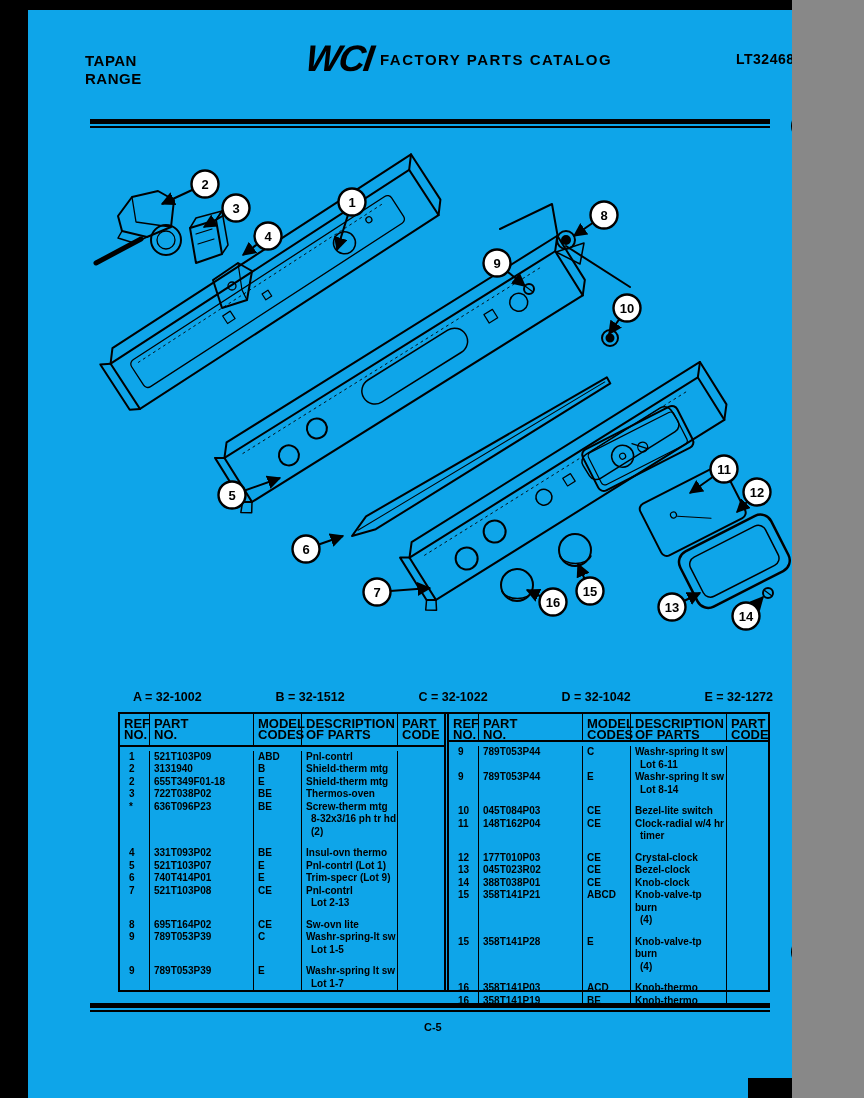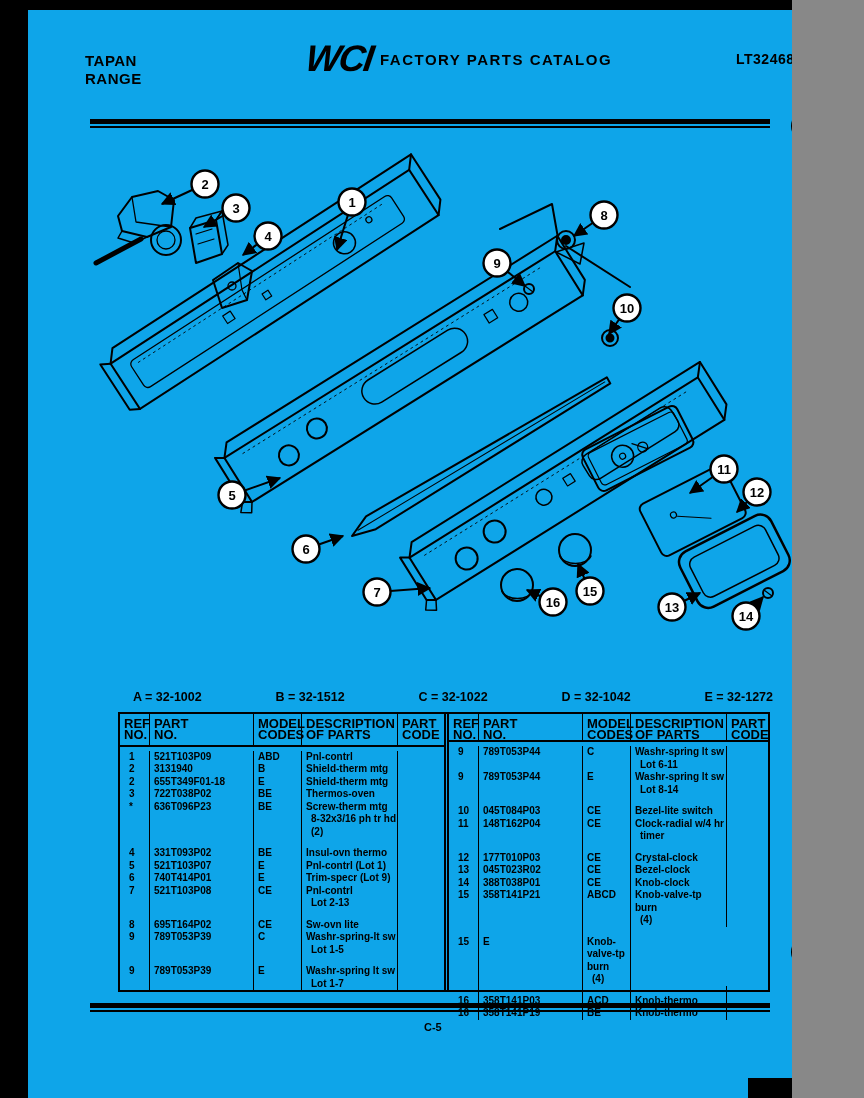--- a/index.html
+++ b/index.html
@@ -510,20 +510,21 @@
             <div class="cell part">358T141P21</div>
             <div class="cell model">ABCD</div>
             <div class="cell desc">
               <div>Knob-valve-tp burn</div>
               <div class="l2">(4)</div>
             </div>
             <div class="cell code"></div>
           </div>
           <div class="row gap">
             <div class="cell ref">15</div>
+            <div class="cell part">358T141P28</div>
             <div class="cell model">E</div>
             <div class="cell desc">
               <div>Knob-valve-tp burn</div>
               <div class="l2">(4)</div>
             </div>
             <div class="cell code"></div>
           </div>
           <div class="row gap">
             <div class="cell ref">16</div>
             <div class="cell part">358T141P03</div>

